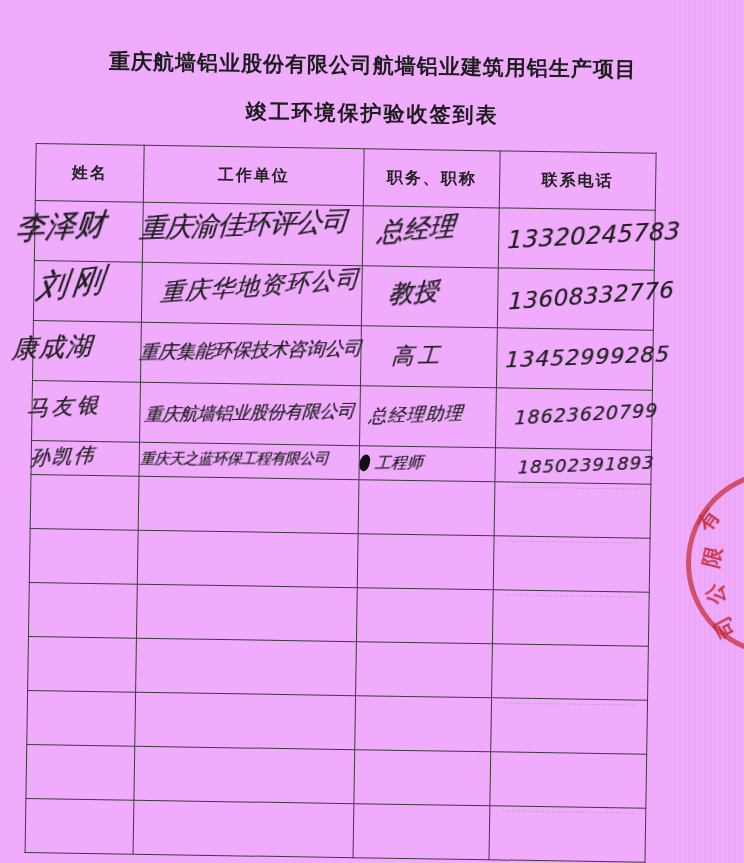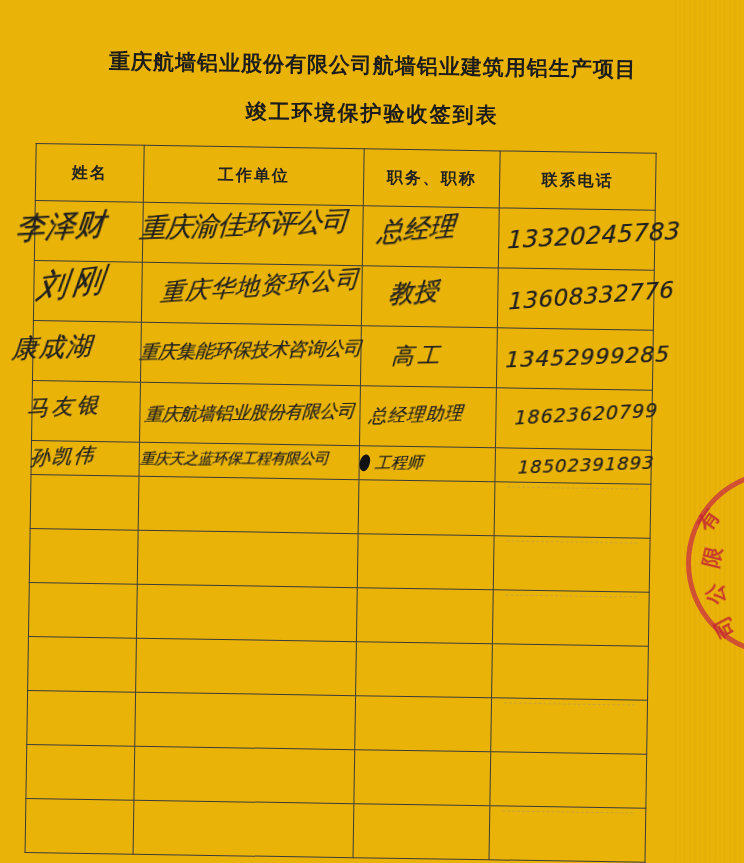--- a/index.html
+++ b/index.html
@@ -1,20 +1,20 @@
 <!DOCTYPE html>
 <html><head>
 <meta charset="utf-8">
 <style>
   html,body{margin:0;padding:0;background:#e8e8e8;}
   .page{
     position:relative;
     width:744px;height:863px;
     margin:0 auto;
-    background:#eab308;
+    background:#f0abfc;
     overflow:hidden;
     font-family:"Liberation Serif", serif;
   }
   
   .scan-streaks{
     position:absolute;top:0;right:0;width:70px;height:100%;
     background:repeating-linear-gradient(90deg,
       rgba(0,0,0,0.018) 0 2px, rgba(0,0,0,0) 2px 5px);
     pointer-events:none;
   }

